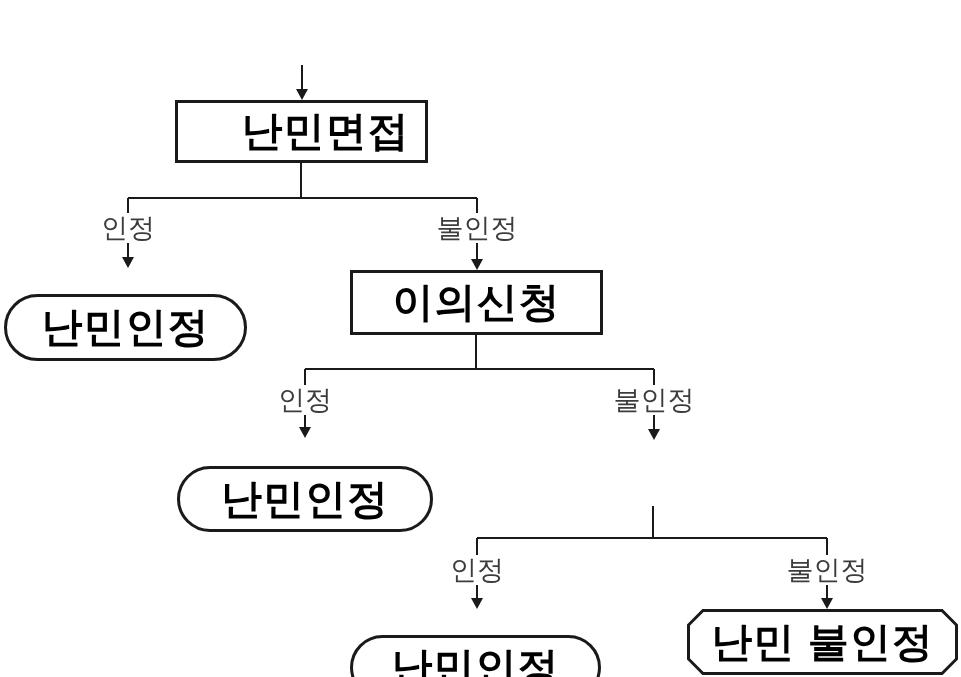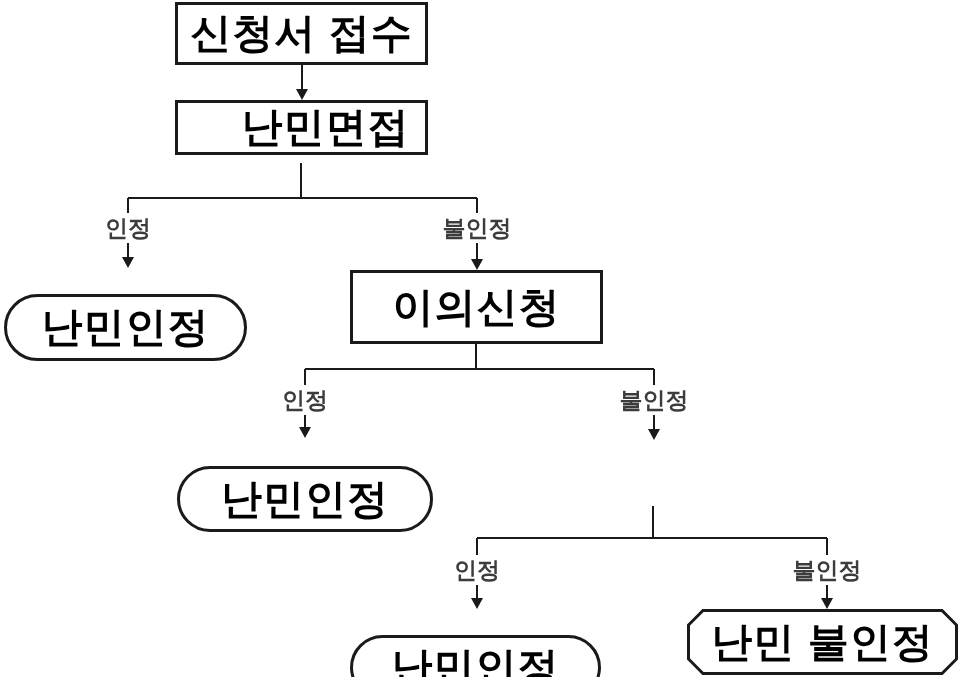--- a/index.html
+++ b/index.html
@@ -55,32 +55,32 @@
   }
   .octagon .node-label {
     position: relative;
     z-index: 1;
   }
   .edge-label {
     position: absolute;
     transform: translateX(-50%);
     background: #ffffff;
     color: #3c3c3c;
-    font-size: 23px;
-    font-weight: 700;
+    font-size: 27px;
+    font-weight: 400;
     line-height: 30px;
     padding: 0 4px;
     white-space: nowrap;
     z-index: 3;
   }
   
   #n-receive   { left: 175px; top: 2px;   width: 253px; height: 63px; }
-  #n-interview { left: 175px; top: 100px; width: 253px; height: 55px; padding-left: 48px; }
+  #n-interview { left: 175px; top: 100px; width: 253px; height: 63px; padding-left: 48px; }
   #n-recog1    { left: 4px;   top: 268px; width: 243px; height: 67px; }
-  #n-appeal    { left: 350px; top: 270px; width: 253px; height: 74px; }
+  #n-appeal    { left: 350px; top: 270px; width: 253px; height: 65px; }
   #n-recog2    { left: 177px; top: 440px; width: 256px; height: 66px; }
   #n-court     { left: 528px; top: 440px; width: 250px; height: 66px; }
   #n-recog3    { left: 350px; top: 609px; width: 251px; height: 65px; }
   #n-denied    { left: 687px; top: 609px; width: 271px; height: 66px; }
   
   #el-1 { left: 128px; top: 213px; }
   #el-2 { left: 477px; top: 213px; }
   #el-3 { left: 305px; top: 385px; }
   #el-4 { left: 654px; top: 385px; }
   #el-5 { left: 477px; top: 555px; }
@@ -106,23 +106,20 @@
       <polygon points="296,89 308,89 302,100"></polygon>
       <polygon points="122,257 134,257 128,268"></polygon>
       <polygon points="471,259 483,259 477,270"></polygon>
       <polygon points="299,427 311,427 305,438"></polygon>
       <polygon points="648,429 660,429 654,440"></polygon>
       <polygon points="471,598 483,598 477,609"></polygon>
       <polygon points="821,598 833,598 827,609"></polygon>
     </g>
   </svg>
 
-  <div class="node rect" id="n-receive">
-    <span class="node-label">신청서 접수</span>
-  </div>
 
   <div class="node rect" id="n-interview">
     <span class="node-label">난민면접</span>
   </div>
 
   <div class="node stadium" id="n-recog1">
     <span class="node-label">난민인정</span>
   </div>
 
   <div class="node rect" id="n-appeal">

